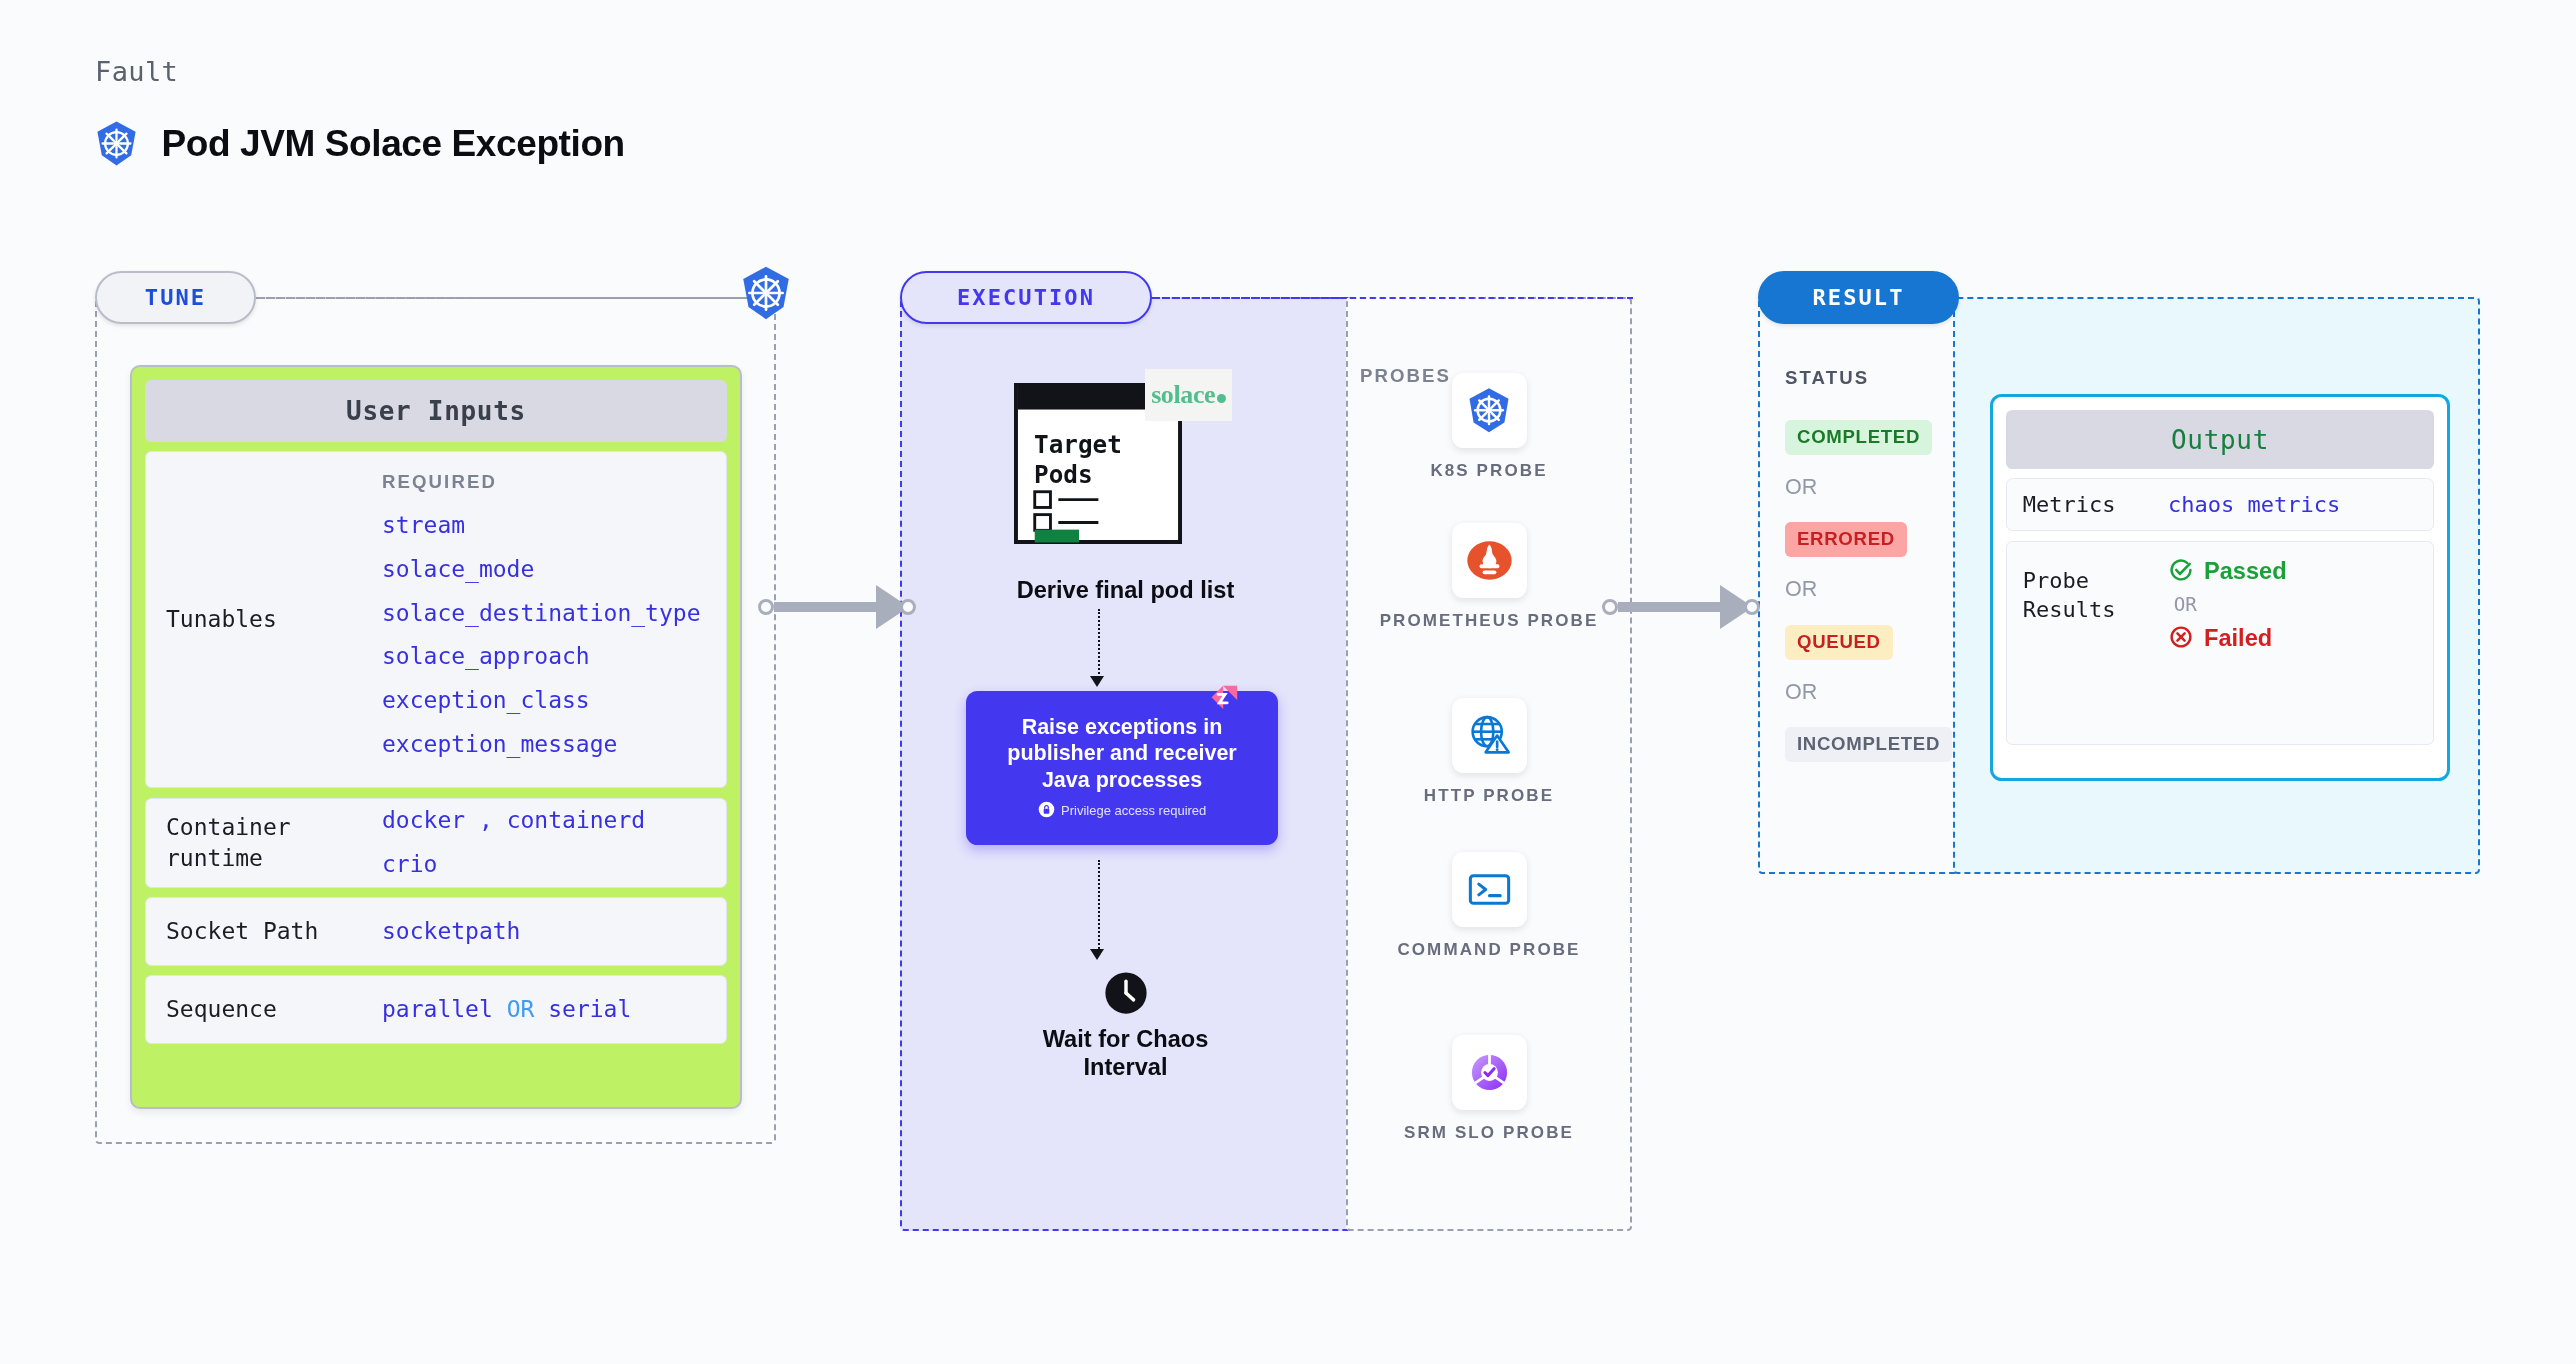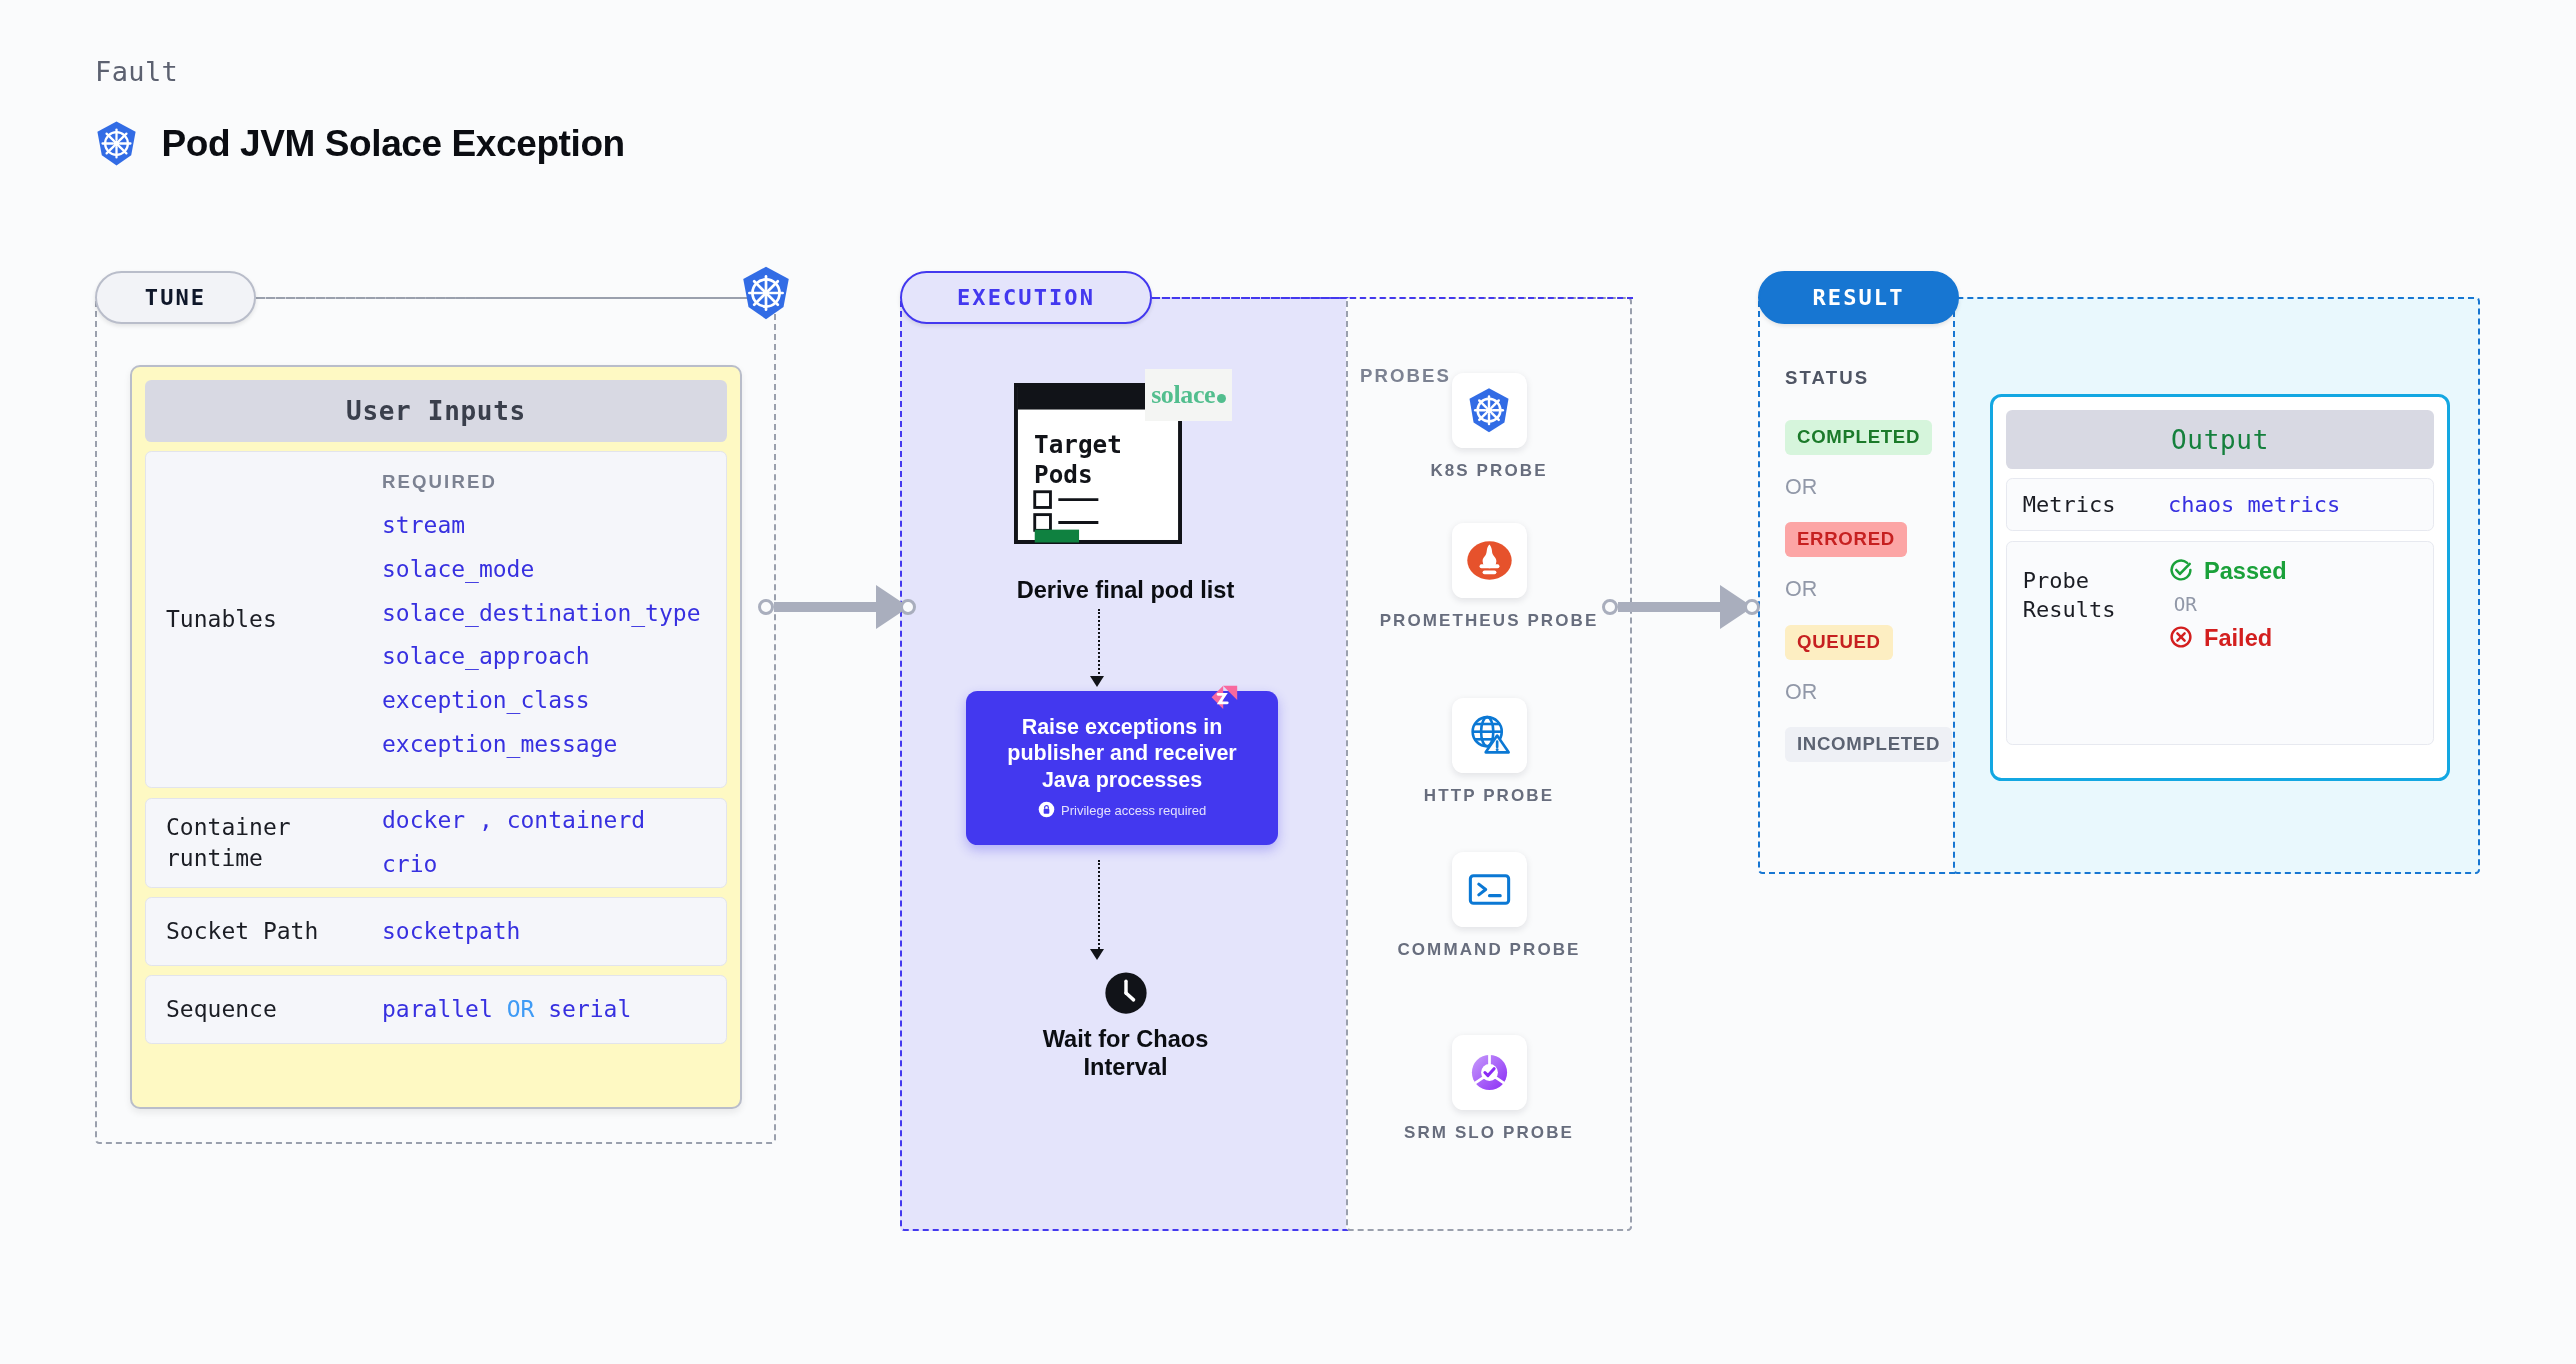--- a/index.html
+++ b/index.html
@@ -58,21 +58,21 @@
   
   .pill {
     position: absolute;
     display: flex; align-items: center; justify-content: center;
     border-radius: 716px;
     font-family: "DejaVu Sans Mono", monospace;
     font-weight: bold; letter-spacing: 2.1px;
   }
   .pill-tune {
     left: 95px; top: 271px; width: 161px; height: 53px;
-    background: #f2f3f7; border: 2.1px solid #b9bdca; color: #0f172a;
+    background: #f2f3f7; border: 2.1px solid #b9bdca; color: #1d4ed8;
     font-size: 22px;
     box-shadow: 0 2.1px 4.3px rgba(0,0,0,0.10);
   }
   .pill-exec {
     left: 900px; top: 271px; width: 252px; height: 53px;
     background: #e4e4fb; border: 2.1px solid #4338ef; color: #4338ef;
     font-size: 22px;
     box-shadow: 0 2.1px 4.3px rgba(0,0,0,0.10);
   }
   .pill-result {
@@ -90,21 +90,21 @@
   .pill-link-tune { left: 256px; width: 494px; }
   .pill-link-exec { left: 1152px; width: 481px; border-top-color: #4338ef; }
 
   .k8s-top {
     position: absolute; left: 738px; top: 265px; width: 56px; height: 56px;
   }
 
   
   .tune-card {
     position: absolute; left: 130px; top: 365px; width: 612px; height: 744px;
-    background: #fef9c3; border: 2.1px solid #b9bdca; border-radius: 10px;
+    background: #bef264; border: 2.1px solid #b9bdca; border-radius: 10px;
     box-shadow: 0 3.6px 7.2px rgba(0,0,0,0.07);
     padding: 13px;
   }
   .card-head {
     background: #d8d9e3; border-radius: 6.4px;
     height: 62px; display: flex; align-items: center; justify-content: center;
     font-family: "DejaVu Sans Mono", monospace; font-size: 26px;
     color: #3a3f4c; font-weight: bold; letter-spacing: 0.7px;
   }
   .row-box {

